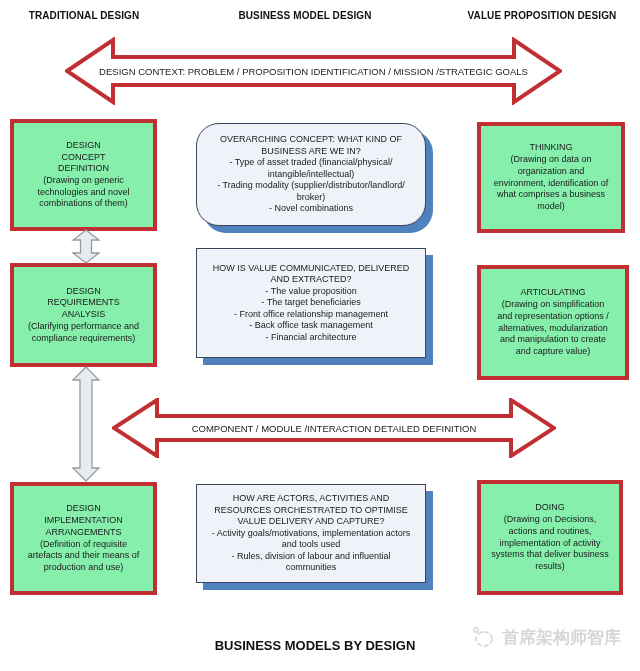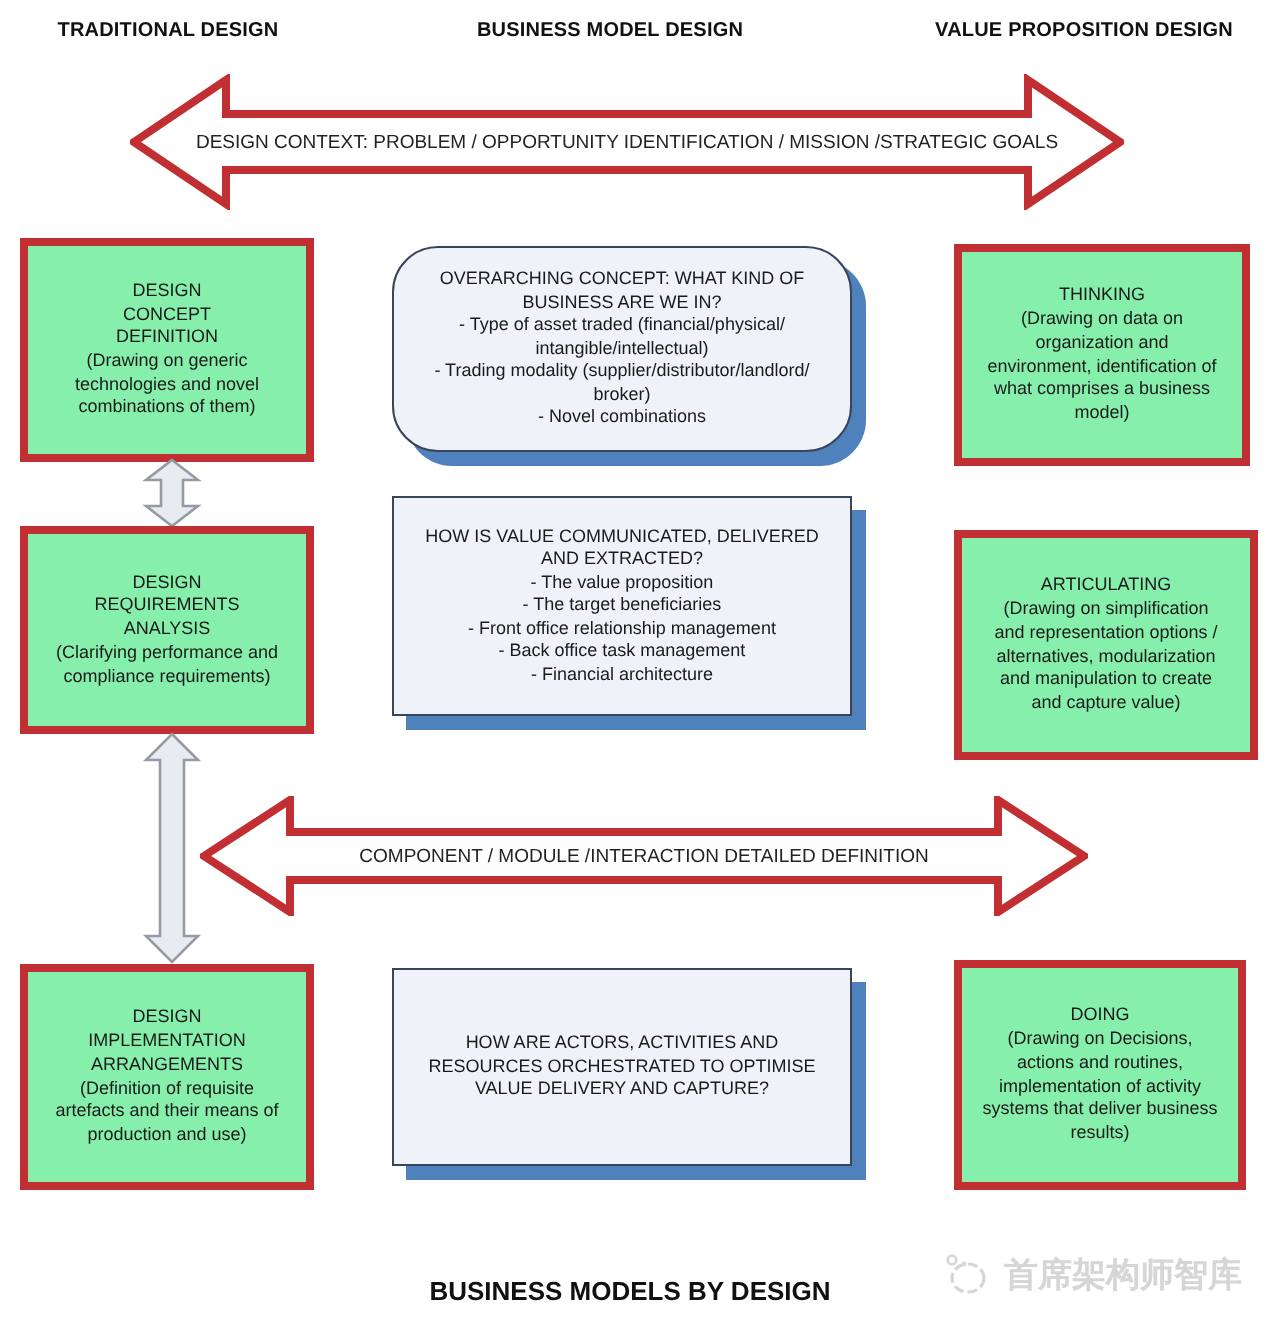--- a/index.html
+++ b/index.html
@@ -34,21 +34,21 @@
     position: absolute;
     inset: 0;
     display: flex;
     align-items: center;
     justify-content: center;
     font-size: 9.5px;
     color: #222;
     white-space: nowrap;
   }
   .h-arrow.top { left: 65px; top: 37px; width: 497px; height: 68px; }
-  .h-arrow.mid { left: 100px; top: 398px; width: 444px; height: 60px; }
+  .h-arrow.mid { left: 112px; top: 398px; width: 444px; height: 60px; }
 
   .v-arrow { position: absolute; }
   .v-arrow svg { display: block; }
   .v-arrow.small { left: 71px; top: 229px; width: 30px; height: 35px; }
   .v-arrow.long  { left: 71px; top: 366px; width: 30px; height: 116px; }
 
   .red-box {
     position: absolute;
     border: 4px solid #c22f33;
     background: #86efac;
@@ -126,21 +126,21 @@
 <div class="canvas">
 
   <div class="col-header c1">TRADITIONAL DESIGN</div>
   <div class="col-header c2">BUSINESS MODEL DESIGN</div>
   <div class="col-header c3">VALUE PROPOSITION DESIGN</div>
 
   <div class="h-arrow top">
     <svg width="497" height="68" viewBox="0 0 497 68">
       <polygon points="2,34 48,3 48,20 449,20 449,3 495,34 449,65 449,48 48,48 48,65" fill="#ffffff" stroke="#c22f33" stroke-width="4" stroke-linejoin="miter"></polygon>
     </svg>
-    <div class="arrow-label">DESIGN CONTEXT: PROBLEM / OPPORTUNITY IDENTIFICATION / MISSION /STRATEGIC GOALS</div>
+    <div class="arrow-label">DESIGN CONTEXT: PROBLEM / PROPOSITION IDENTIFICATION / MISSION /STRATEGIC GOALS</div>
   </div>
 
   <div class="red-box l1">
     <div class="box-title">DESIGN
 CONCEPT
 DEFINITION</div>
     <div class="box-desc">(Drawing on generic
 technologies and novel
 combinations of them)</div>
   </div>
@@ -216,20 +216,23 @@
 ARRANGEMENTS</div>
     <div class="box-desc">(Definition of requisite
 artefacts and their means of
 production and use)</div>
   </div>
 
   <div class="blue-box m3">
     <div class="box-heading">HOW ARE ACTORS, ACTIVITIES AND
 RESOURCES ORCHESTRATED TO OPTIMISE
 VALUE DELIVERY AND CAPTURE?</div>
+    <div class="box-points">- Activity goals/motivations, implementation actors
+and tools used
+- Rules, division of labour and influential communities</div>
   </div>
 
   <div class="red-box r3">
     <div class="box-title">DOING</div>
     <div class="box-desc">(Drawing on Decisions,
 actions and routines,
 implementation of activity
 systems that deliver business
 results)</div>
   </div>

